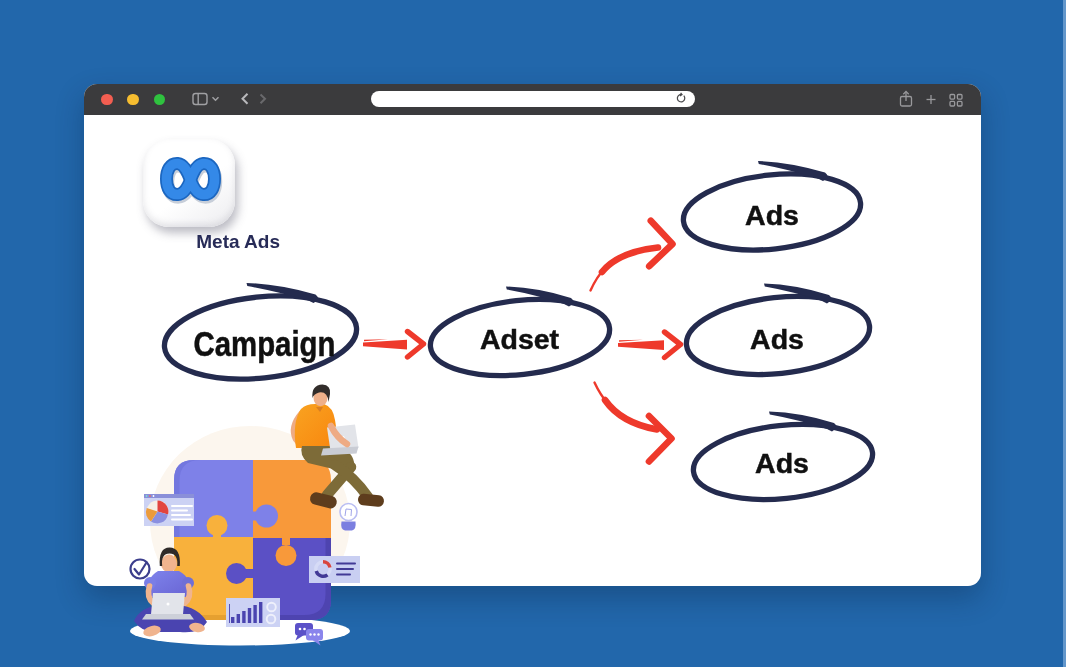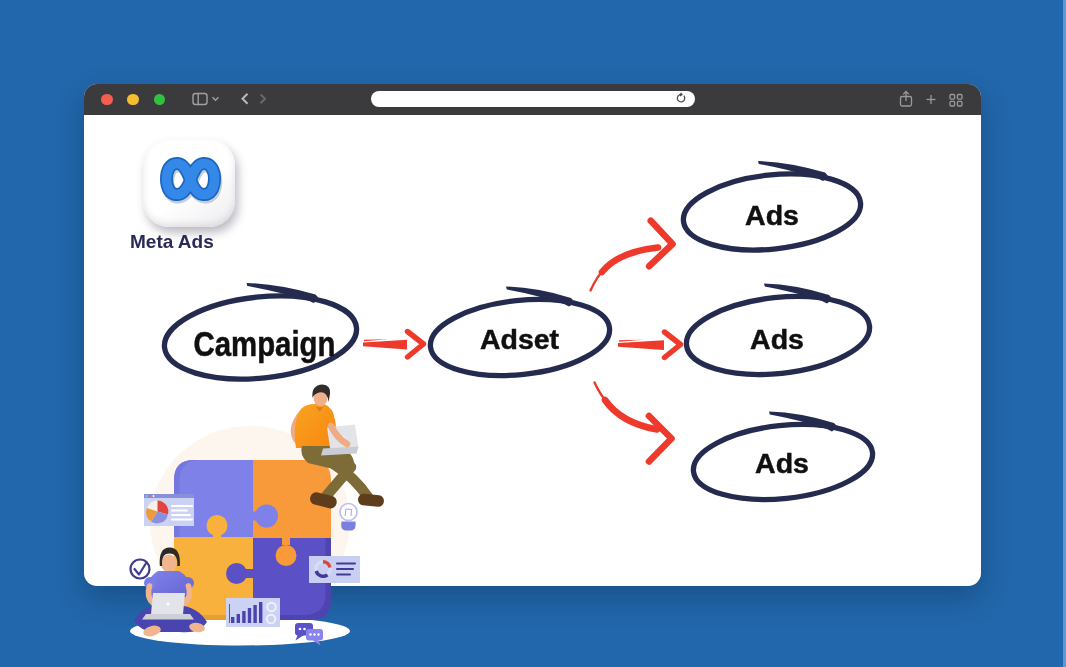--- a/index.html
+++ b/index.html
@@ -3,21 +3,21 @@
 <meta charset="utf-8">
 <style>
 html,body{margin:0;padding:0}
 body{width:1066px;height:667px;background:#2267ab;position:relative;overflow:hidden;font-family:"Liberation Sans",sans-serif}
 .edge{position:absolute;right:0;top:0;width:3px;height:667px;background:#6397cb}
 .win{position:absolute;left:84px;top:84px;width:897px;height:502px;background:#fff;border-radius:13px;box-shadow:0 12px 28px rgba(8,30,60,.30)}
 .bar{position:absolute;left:0;top:0;width:897px;height:31px;background:#3b3b3d;border-radius:13px 13px 0 0}
 .dot{position:absolute;top:93.6px;width:11.8px;height:11.8px;border-radius:50%}
 .urlbar{position:absolute;left:371px;top:90.5px;width:324px;height:16px;background:#fff;border-radius:8.5px}
 .metacard{position:absolute;left:143px;top:139px;width:92px;height:88px;border-radius:26px;background:linear-gradient(145deg,#ffffff 55%,#ececef);box-shadow:3px 6px 10px rgba(80,80,100,.38),inset 0 -3px 6px rgba(120,120,140,.18)}
-.metatxt{position:absolute;left:130px;top:231px;width:140px;text-align:left;font-size:19px;font-weight:bold;color:#272b57;letter-spacing:0px}
+.metatxt{position:absolute;left:140px;top:231px;width:140px;text-align:right;font-size:19px;font-weight:bold;color:#272b57;letter-spacing:0px}
 svg.scene{position:absolute;left:0;top:0}
 </style>
 </head>
 <body>
 <div class="edge"></div>
 <div class="win">
     <div class="bar"></div>
   </div>
 <div class="metacard"><svg width="92" height="88" viewBox="0 0 92 88">
       <g fill="none" stroke-linejoin="round">

